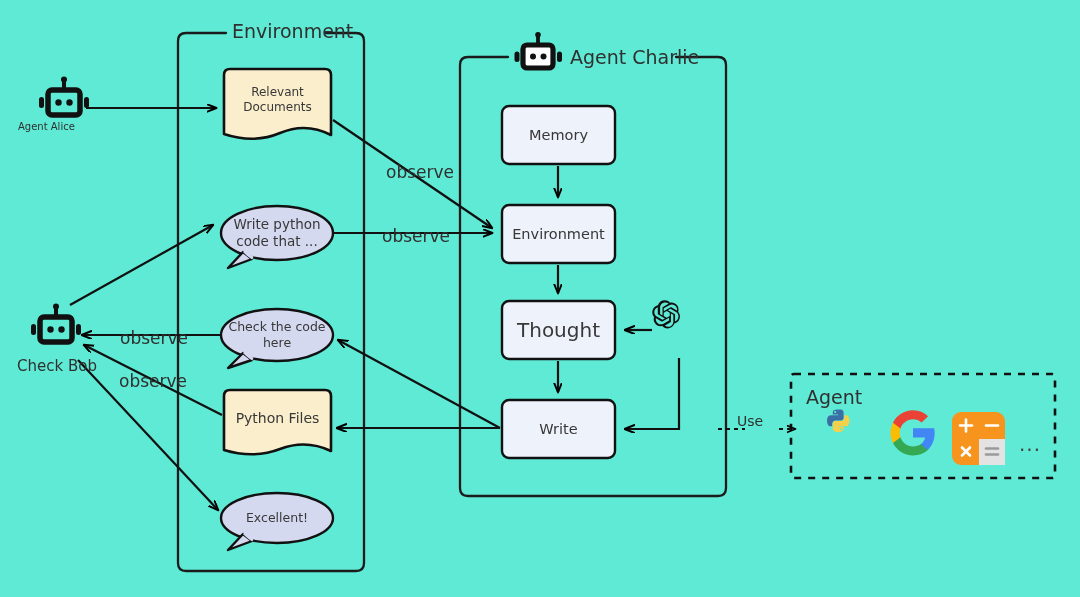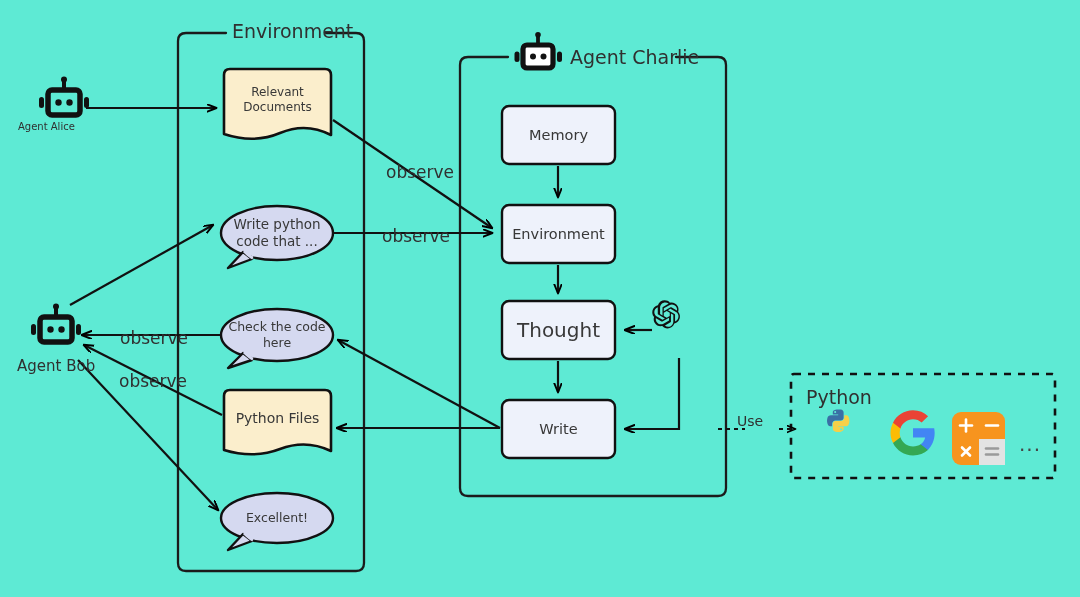--- a/index.html
+++ b/index.html
@@ -194,25 +194,25 @@
 
       <line x1="986" y1="448.5" x2="998" y2="448.5" stroke="#9a9a9a" stroke-width="2.6" stroke-linecap="round"></line>
       <line x1="986" y1="454.5" x2="998" y2="454.5" stroke="#9a9a9a" stroke-width="2.6" stroke-linecap="round"></line>
     </g>
   </svg>
 
   <div class="lbl" style="left:232px;top:20px;font-size:19px;color:#303030;">Environment</div>
 
   <div class="lbl" style="left:570px;top:46px;font-size:19px;color:#303030;">Agent Charlie</div>
 
-  <div class="lbl" style="left:806px;top:386px;font-size:19px;color:#303030;">Python</div>
+  <div class="lbl" style="left:806px;top:386px;font-size:19px;color:#303030;">Agent</div>
 
   <div class="lbl" style="left:18px;top:121px;font-size:10px;">Agent Alice</div>
 
-  <div class="lbl" style="left:17px;top:357px;font-size:15px;">Agent Bob</div>
+  <div class="lbl" style="left:17px;top:357px;font-size:15px;">Check Bob</div>
 
   <div class="node-txt" style="left:224px;top:76px;width:107px;height:48px;font-size:12px;">Relevant
 Documents</div>
 
   <div class="node-txt" style="left:222px;top:209px;width:110px;height:48px;font-size:13.5px;">Write python
 code that ...</div>
 
   <div class="node-txt" style="left:224px;top:400px;width:107px;height:38px;font-size:14px;">Python Files</div>
 
   <div class="node-txt" style="left:222px;top:312px;width:110px;height:46px;font-size:12.5px;">Check the code

